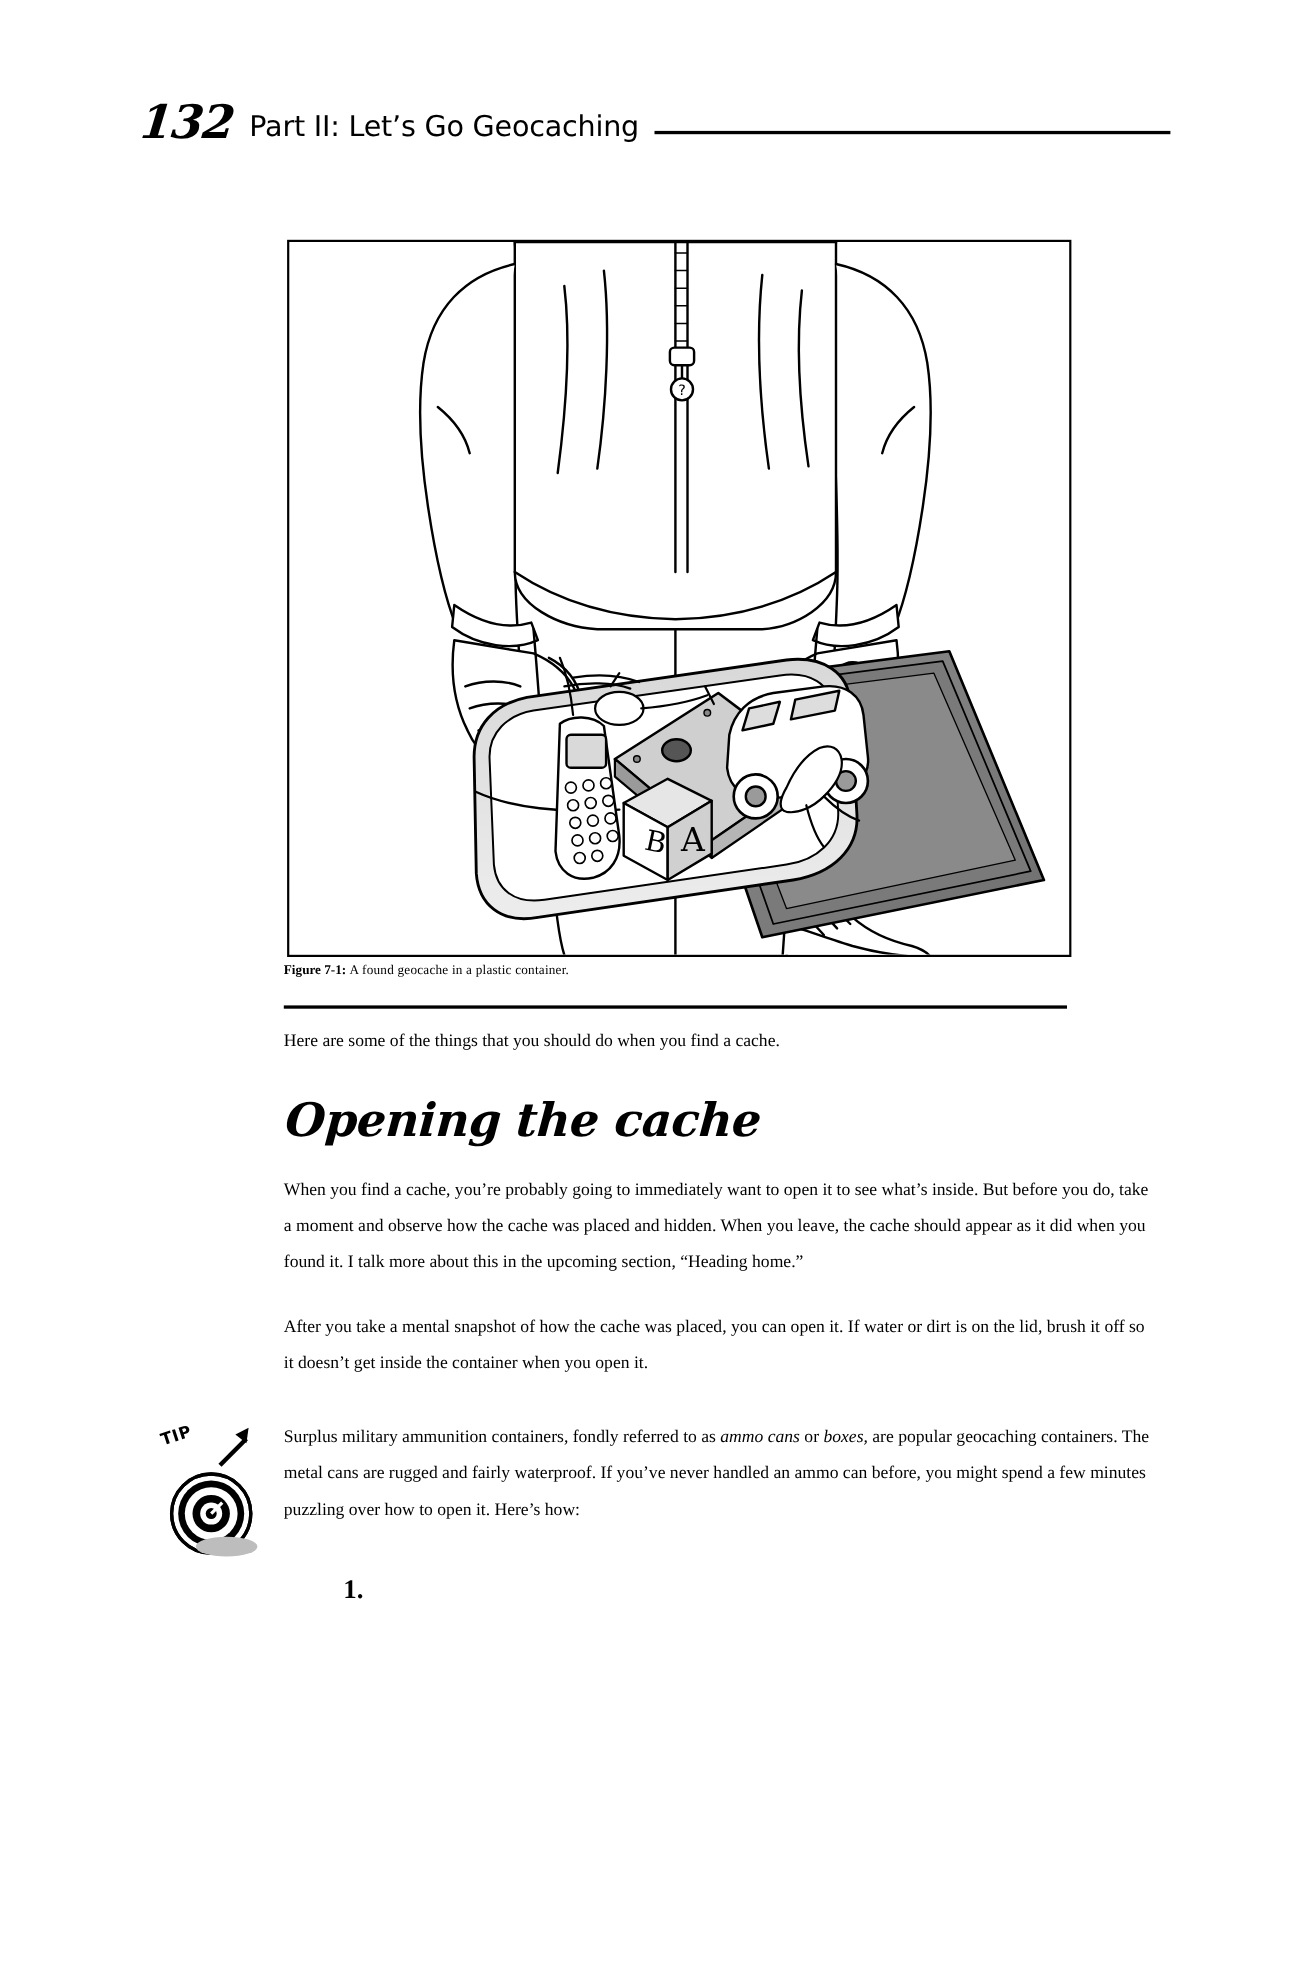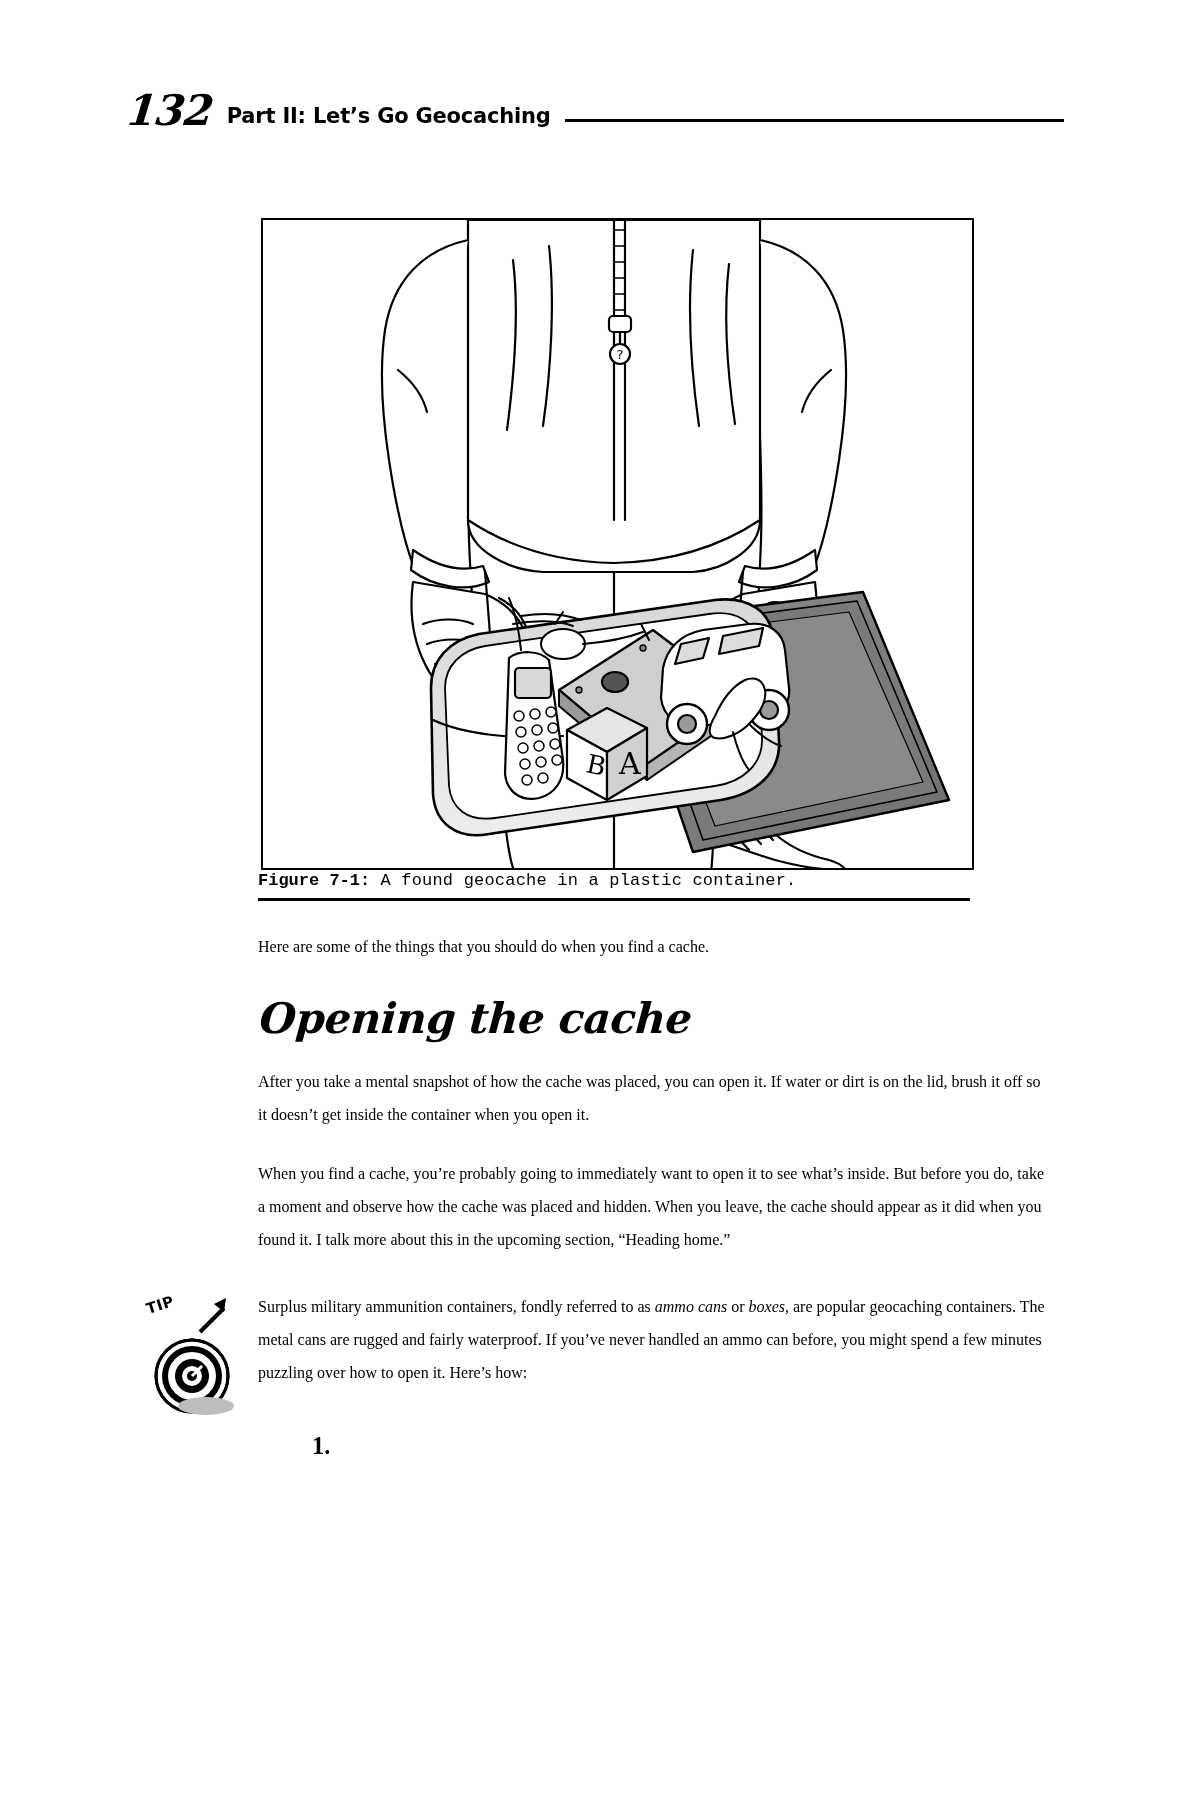--- a/index.html
+++ b/index.html
@@ -38,22 +38,22 @@
     font-style: italic;
     font-weight: bold;
     font-size: 42px;
     line-height: 42px;
     letter-spacing: -1px;
     margin-right: 14px;
     transform: skewX(-6deg);
   }
   .header-title {
     font-family: "DejaVu Sans", sans-serif;
-    font-weight: bold;
-    font-size: 21px;
+    font-weight: normal;
+    font-size: 26px;
     line-height: 24px;
     letter-spacing: -0.2px;
     padding-bottom: 4px;
     white-space: nowrap;
   }
   .header-rule {
     flex: 1;
     height: 3px;
     background: #000;
     margin-left: 14px;
@@ -71,24 +71,24 @@
     background: #fff;
     overflow: hidden;
   }
   .figure-caption-wrap {
     position: absolute;
     left: 258px;
     top: 870px;
     width: 712px;
   }
   .figure-caption {
-    font-family: Liberation Mono, monospace;
-    font-size: 17px;
+    font-family: Liberation Serif, serif;
+    font-size: 12px;
     line-height: 22px;
-    padding-bottom: 6px;
+    padding-bottom: 22px;
     white-space: nowrap;
   }
   .figure-caption b {
     font-weight: bold;
   }
   .figure-caption .cap-text {
     font-weight: normal;
     letter-spacing: 0.2px;
   }
   .figure-rule {
@@ -361,22 +361,22 @@
     </div>
     <div class="figure-rule"></div>
   </div>
 
   <div class="body-col">
 
     <p class="body">Here are some of the things that you should do when you find a cache.</p>
 
     <h2 class="section-head">Opening the cache</h2>
 
+    <p class="body">When you find a cache, you’re probably going to immediately want to open it to see what’s inside. But before you do, take a moment and observe how the cache was placed and hidden. When you leave, the cache should appear as it did when you found it. I talk more about this in the upcoming section, “Heading home.”</p>
     <p class="body">After you take a mental snapshot of how the cache was placed, you can open it. If water or dirt is on the lid, brush it off so it doesn’t get inside the container when you open it.</p>
-    <p class="body">When you find a cache, you’re probably going to immediately want to open it to see what’s inside. But before you do, take a moment and observe how the cache was placed and hidden. When you leave, the cache should appear as it did when you found it. I talk more about this in the upcoming section, “Heading home.”</p>
 
     <div class="tip-block">
       <div class="tip-icon">
         <svg viewBox="0 0 104 124" width="104" height="124">
           <g>
 
             <path d="M74,8 L86,2 L84,16 Z" fill="#000"></path>
             <path d="M84,12 L60,36" stroke="#000" stroke-width="4" fill="none"></path>
 
             <circle cx="52" cy="80" r="36" fill="#fff" stroke="#000" stroke-width="3"></circle>

